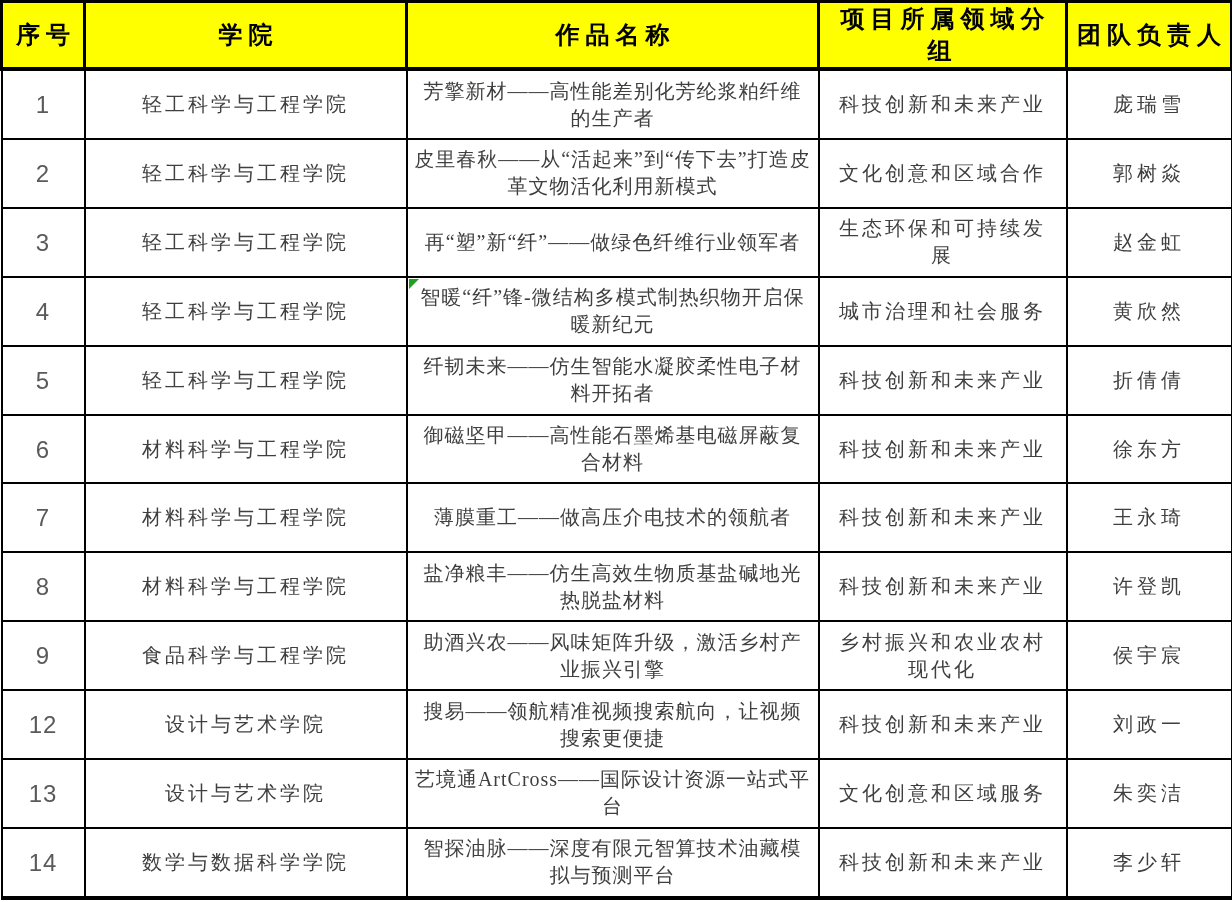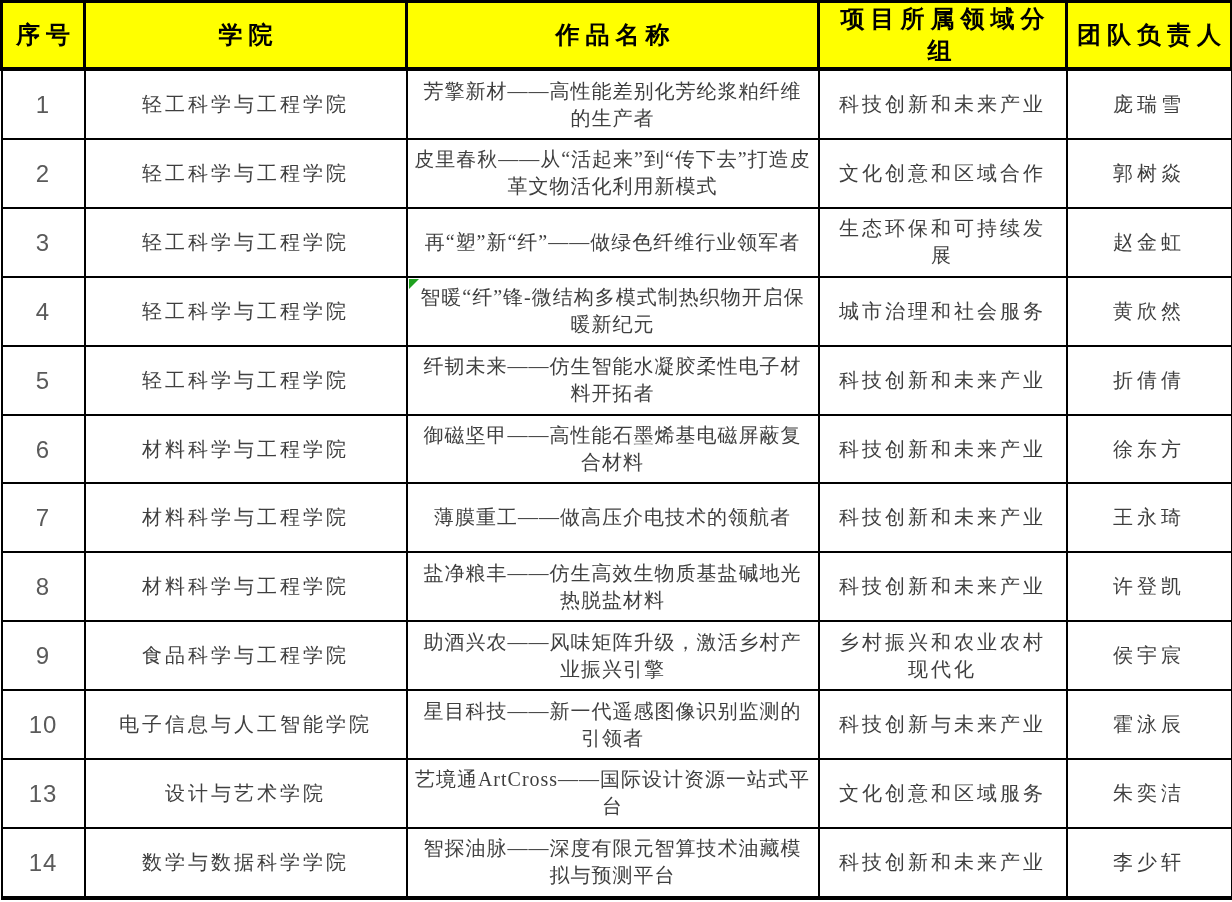--- a/index.html
+++ b/index.html
@@ -158,25 +158,25 @@
         <td class="leader-cell">许登凯</td>
       </tr>
       <tr>
         <td class="no-cell">9</td>
         <td class="college-cell">食品科学与工程学院</td>
         <td class="work-cell">助酒兴农——风味矩阵升级，激活乡村产业振兴引擎</td>
         <td class="group-cell">乡村振兴和农业农村现代化</td>
         <td class="leader-cell">侯宇宸</td>
       </tr>
       <tr>
-        <td class="no-cell">10</td>
-        <td class="college-cell">电子信息与人工智能学院</td>
-        <td class="work-cell">星目科技——新一代遥感图像识别监测的引领者</td>
-        <td class="group-cell">科技创新与未来产业</td>
-        <td class="leader-cell">霍泳辰</td>
+        <td class="no-cell">12</td>
+        <td class="college-cell">设计与艺术学院</td>
+        <td class="work-cell">搜易——领航精准视频搜索航向，让视频搜索更便捷</td>
+        <td class="group-cell">科技创新和未来产业</td>
+        <td class="leader-cell">刘政一</td>
       </tr>
       <tr>
         <td class="no-cell">13</td>
         <td class="college-cell">设计与艺术学院</td>
         <td class="work-cell">艺境通ArtCross——国际设计资源一站式平台</td>
         <td class="group-cell">文化创意和区域服务</td>
         <td class="leader-cell">朱奕洁</td>
       </tr>
       <tr>
         <td class="no-cell">14</td>

